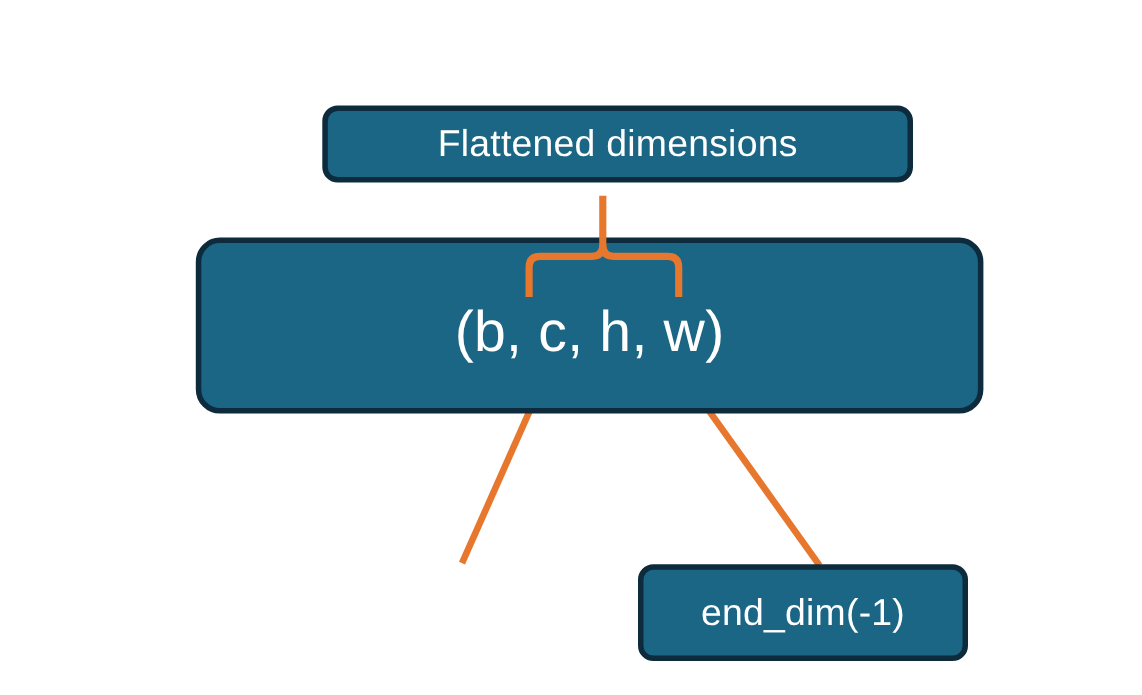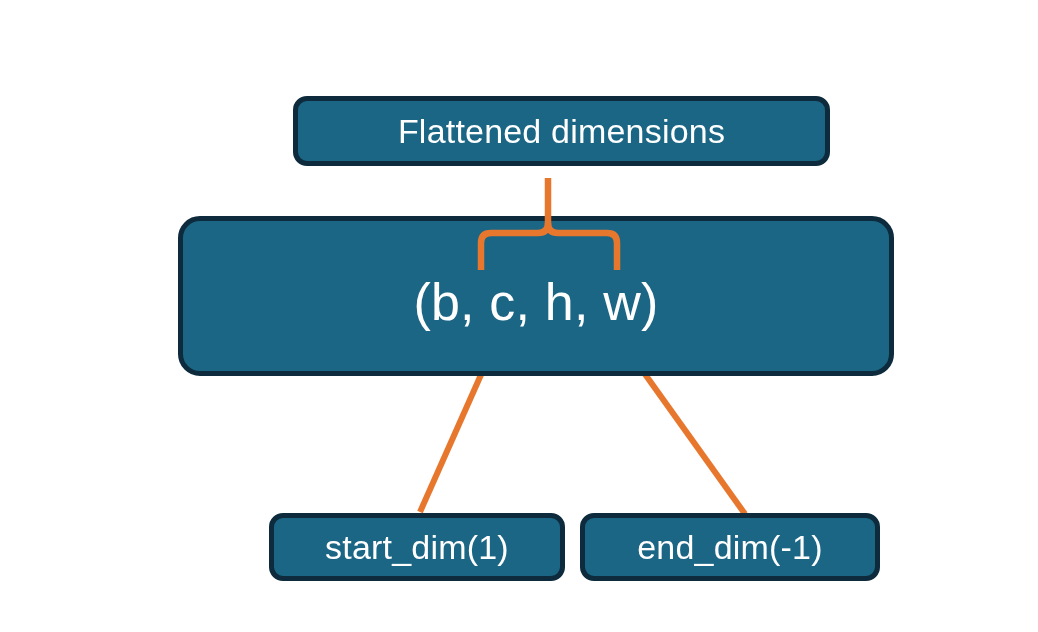--- a/index.html
+++ b/index.html
@@ -60,21 +60,21 @@
     top: 513px;
     width: 296px;
     height: 68px;
     font-size: 34px;
     border-radius: 14px;
   }
   #node-end {
     left: 580px;
     top: 513px;
     width: 300px;
-    height: 68px;
+    height: 88px;
     font-size: 34px;
     border-radius: 14px;
   }
   #overlay {
     position: absolute;
     left: 0;
     top: 0;
     width: 1038px;
     height: 632px;
     z-index: 3;
@@ -108,23 +108,20 @@
   </svg>
 
   <div class="node" id="node-flattened">
     <span>Flattened dimensions</span>
   </div>
 
   <div class="node" id="node-shape">
     <span class="shape-text">(b, c, h, w)</span>
   </div>
 
-  <div class="node" id="node-start">
-    <span>start_dim(1)</span>
-  </div>
 
   <div class="node" id="node-end">
     <span>end_dim(-1)</span>
   </div>
 
   <svg id="overlay" viewBox="0 0 1038 632">
     <g fill="none" stroke="#e8772e" stroke-width="6.5" stroke-linecap="butt" stroke-linejoin="miter">
 
       <path d="M481,270 L481,243 Q481,233 491,233 L538,233 Q548,233 548,223 L548,178"></path>
 

